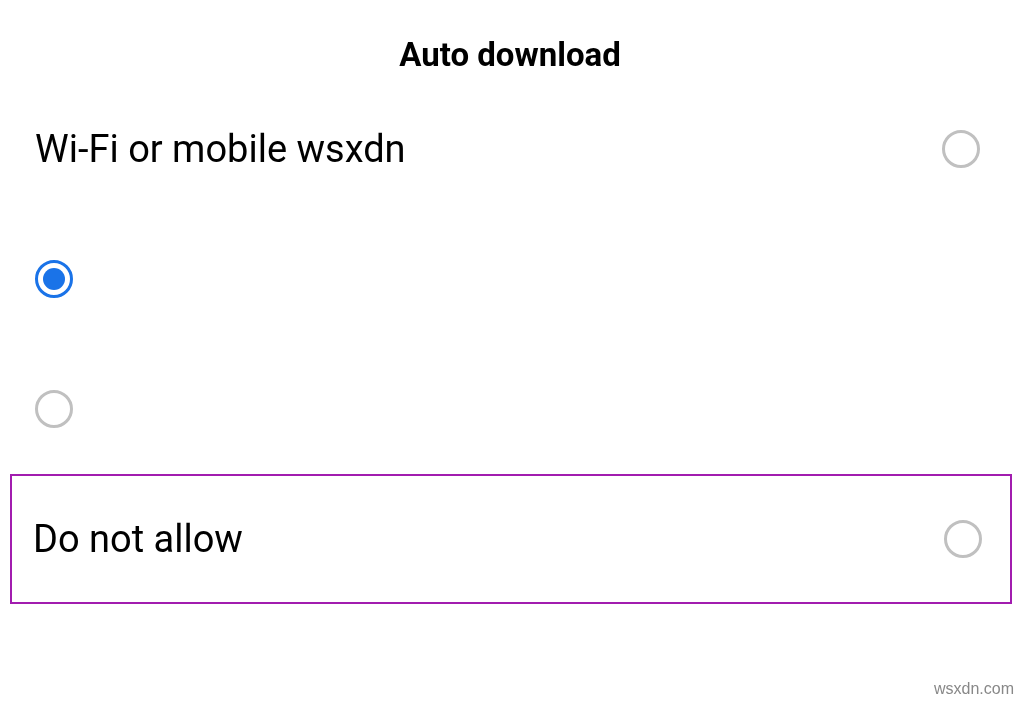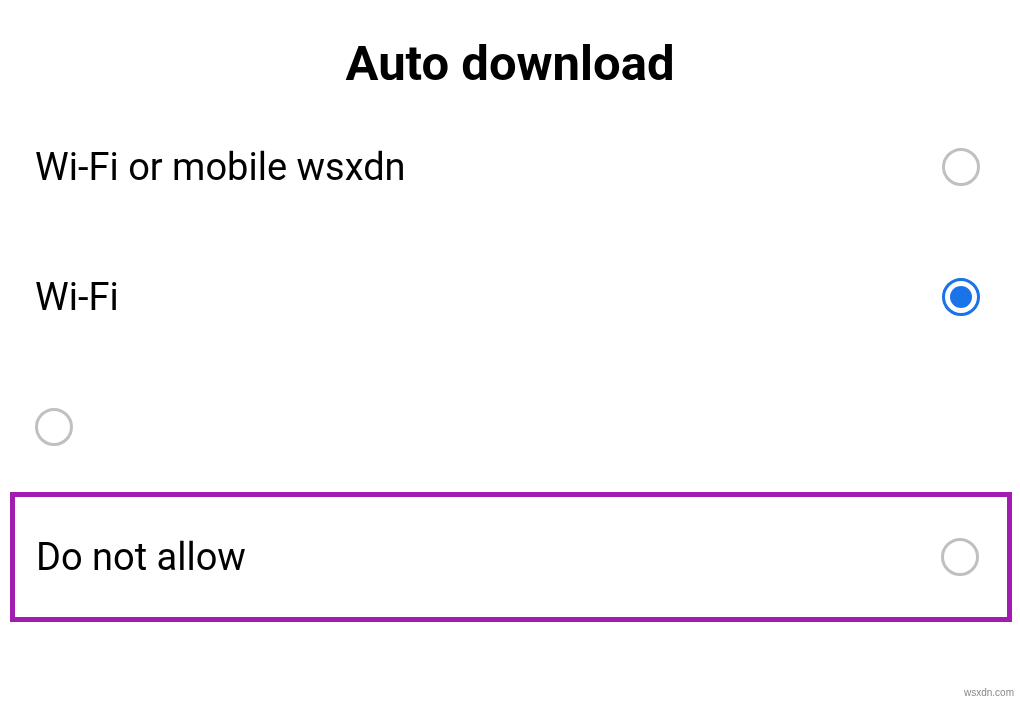--- a/index.html
+++ b/index.html
@@ -9,21 +9,21 @@
     }
     body {
       width: 1020px;
       height: 701px;
       background: #ffffff;
       font-family: -apple-system, BlinkMacSystemFont, "Segoe UI", Roboto, Helvetica, Arial, sans-serif;
       position: relative;
     }
     .title {
       text-align: center;
-      font-size: 49px;
+      font-size: 33px;
       font-weight: 700;
       color: #000000;
       padding-top: 35px;
       padding-bottom: 10px;
     }
     .options-container {
       padding: 0;
     }
     .option-row {
       display: flex;
@@ -55,49 +55,48 @@
       position: absolute;
       top: 50%;
       left: 50%;
       transform: translate(-50%, -50%);
       width: 22px;
       height: 22px;
       border-radius: 50%;
       background: #1a73e8;
     }
     .highlighted-row {
-      border: 5px solid #a21caf;
+      border: 2px solid #a21caf;
       margin-left: 10px;
       margin-right: 8px;
       padding: 0 28px 0 21px;
       height: 130px;
     }
     .watermark {
       position: absolute;
       bottom: 3px;
       right: 6px;
-      font-size: 10px;
+      font-size: 16px;
       color: #888888;
       font-family: Arial, sans-serif;
     }
   </style>
 </head>
 <body>
 
 <h1 class="title">Auto download</h1>
 
 <div class="options-container">
 
   <div class="option-row">
     <span class="option-label">Wi-Fi or mobile wsxdn</span>
     <span class="radio"></span>
   </div>
 
   <div class="option-row">
-    <span class="option-label">Wi-Fi</span>
     <span class="radio selected"></span>
   </div>
 
   <div class="option-row">
     <span class="radio"></span>
   </div>
 
   <div class="option-row highlighted-row">
     <span class="option-label">Do not allow</span>
     <span class="radio"></span>

